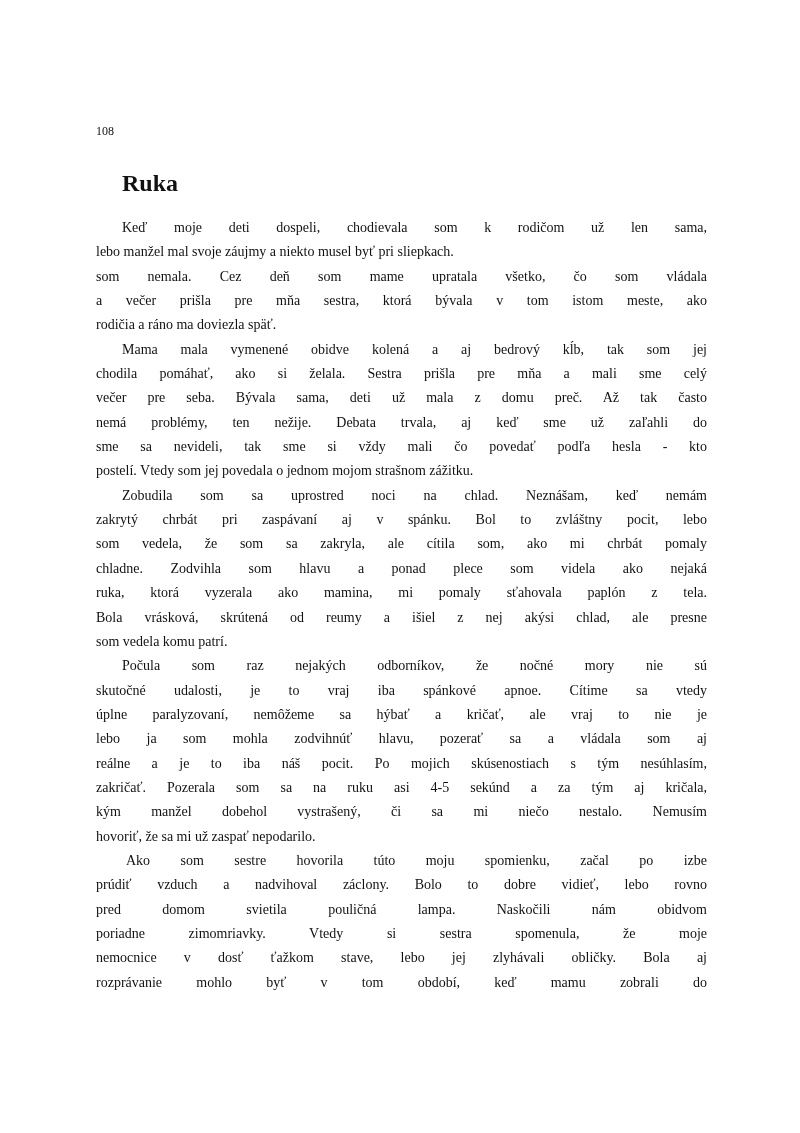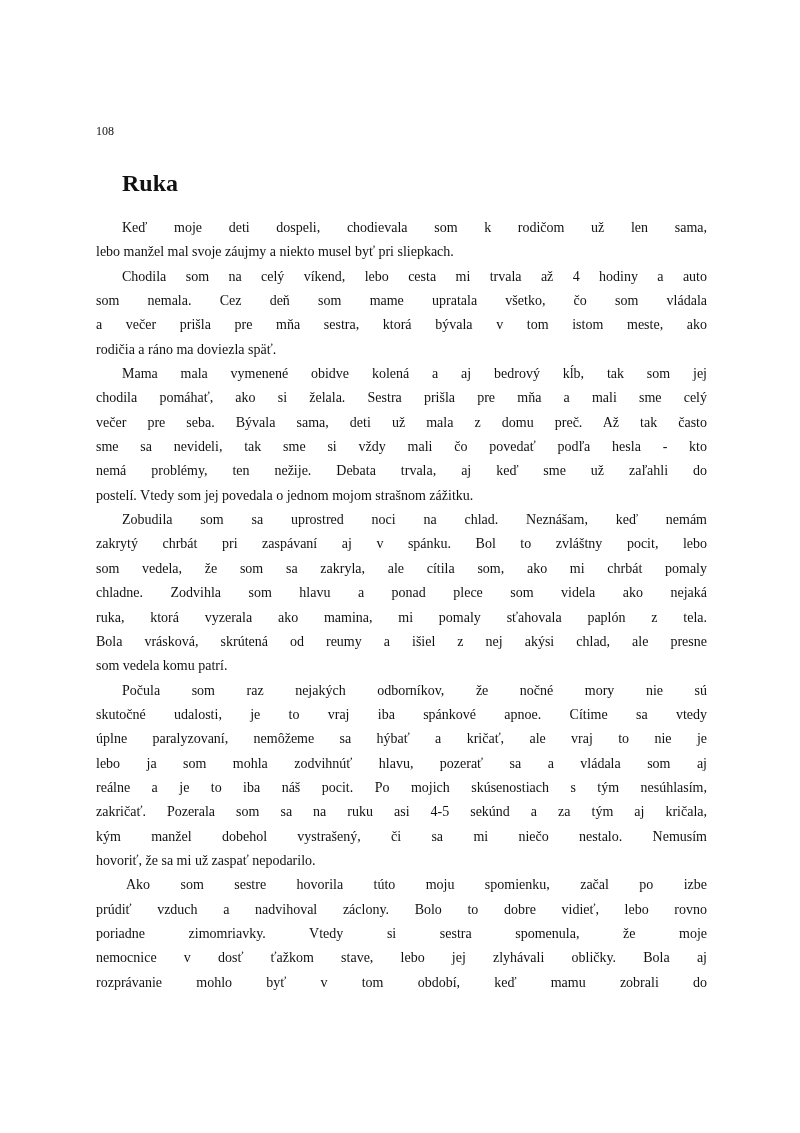--- a/index.html
+++ b/index.html
@@ -18,31 +18,30 @@
 
 <div>
   <div class="page-number">108</div>
   <div class="title">Ruka</div>
   <div class="body-text" id="body-text">
       <div>
         <div class="line first">Keď moje deti dospeli, chodievala som k rodičom už len sama,</div>
         <div class="line last">lebo manžel mal svoje záujmy a niekto musel byť pri sliepkach.</div>
       </div>
       <div>
-        <div class="line first">Chodila som na celý víkend, lebo cesta mi trvala až 4 hodiny a auto</div>
         <div class="line">som nemala. Cez deň som mame upratala všetko, čo som vládala</div>
         <div class="line">a večer prišla pre mňa sestra, ktorá bývala v tom istom meste, ako</div>
         <div class="line last">rodičia a ráno ma doviezla späť.</div>
       </div>
       <div>
         <div class="line first">Mama mala vymenené obidve kolená a aj bedrový kĺb, tak som jej</div>
         <div class="line">chodila pomáhať, ako si želala. Sestra prišla pre mňa a mali sme celý</div>
         <div class="line">večer pre seba. Bývala sama, deti už mala z domu preč. Až tak často</div>
+        <div class="line">nemá problémy, ten nežije. Debata trvala, aj keď sme už zaľahli do</div>
         <div class="line">sme sa nevideli, tak sme si vždy mali čo povedať podľa hesla - kto</div>
-        <div class="line">nemá problémy, ten nežije. Debata trvala, aj keď sme už zaľahli do</div>
         <div class="line last">postelí. Vtedy som jej povedala o jednom mojom strašnom zážitku.</div>
       </div>
       <div>
         <div class="line first">Zobudila som sa uprostred noci na chlad. Neznášam, keď nemám</div>
         <div class="line">zakrytý chrbát pri zaspávaní aj v spánku. Bol to zvláštny pocit, lebo</div>
         <div class="line">som vedela, že som sa zakryla, ale cítila som, ako mi chrbát pomaly</div>
         <div class="line">chladne. Zodvihla som hlavu a ponad plece som videla ako nejaká</div>
         <div class="line">ruka, ktorá vyzerala ako mamina, mi pomaly sťahovala paplón z tela.</div>
         <div class="line">Bola vrásková, skrútená od reumy a išiel z nej akýsi chlad, ale presne</div>
         <div class="line last">som vedela komu patrí.</div>
@@ -53,18 +52,19 @@
         <div class="line">úplne paralyzovaní, nemôžeme sa hýbať a kričať, ale vraj to nie je</div>
         <div class="line">lebo ja som mohla zodvihnúť hlavu, pozerať sa a vládala som aj</div>
         <div class="line">reálne a je to iba náš pocit. Po mojich skúsenostiach s tým nesúhlasím,</div>
         <div class="line">zakričať. Pozerala som sa na ruku asi 4-5 sekúnd a za tým aj kričala,</div>
         <div class="line">kým manžel dobehol vystrašený, či sa mi niečo nestalo. Nemusím</div>
         <div class="line last">hovoriť, že sa mi už zaspať nepodarilo.</div>
       </div>
       <div>
         <div class="line first sp">Ako som sestre hovorila túto moju spomienku, začal po izbe</div>
         <div class="line">prúdiť vzduch a nadvihoval záclony. Bolo to dobre vidieť, lebo rovno</div>
+        <div class="line">pred domom svietila pouličná lampa. Naskočili nám obidvom</div>
         <div class="line">poriadne zimomriavky. Vtedy si sestra spomenula, že moje</div>
         <div class="line">nemocnice v dosť ťažkom stave, lebo jej zlyhávali obličky. Bola aj</div>
         <div class="line">rozprávanie mohlo byť v tom období, keď mamu zobrali do</div>
       </div>
     </div>
 </div>
 
 </body></html>

